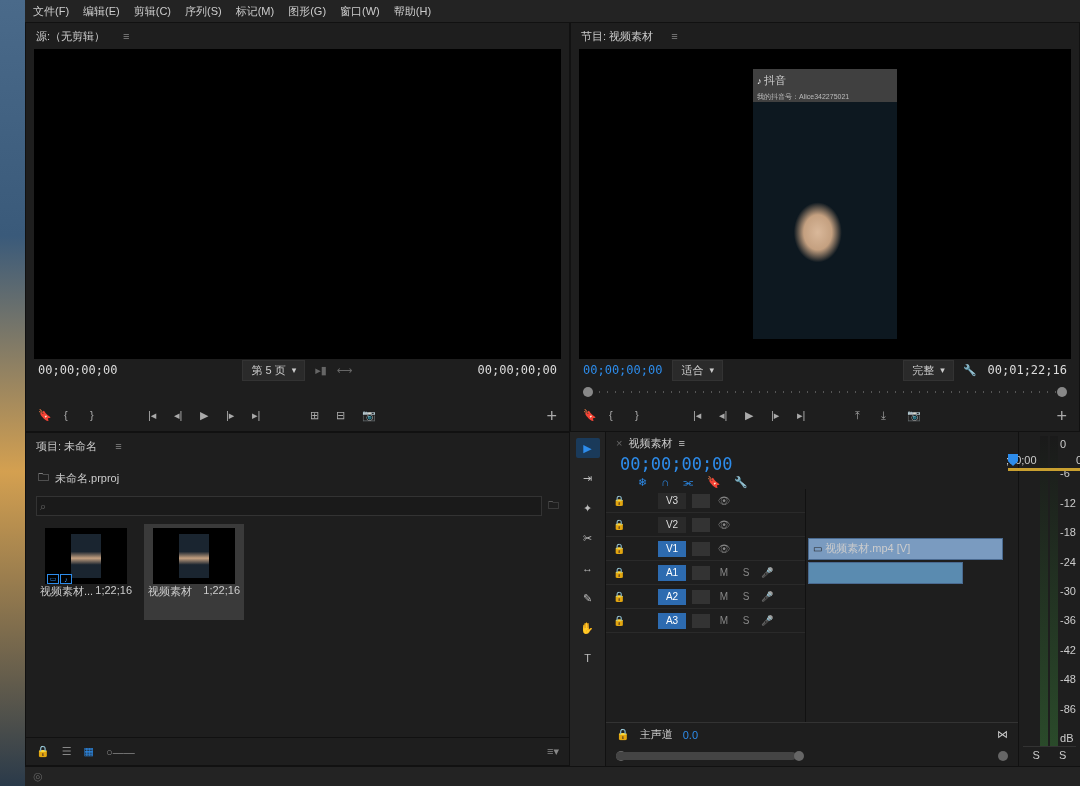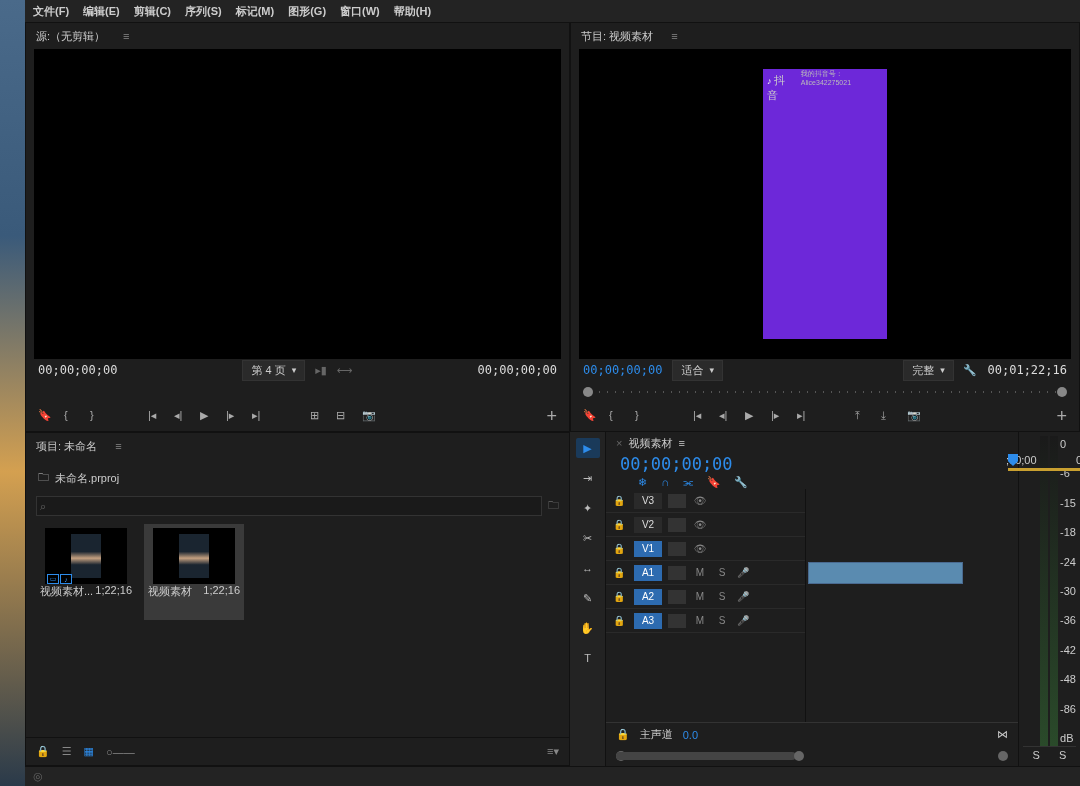--- a/index.html
+++ b/index.html
@@ -1,37 +1,37 @@
 <!DOCTYPE html>
 <html><head>
 <meta charset="utf-8">
 <style>
 * { margin: 0; padding: 0; box-sizing: border-box; font-family: "Microsoft YaHei", Arial, sans-serif; font-size: 11px; color: #ccc; }
 body { background: #1a1a1a; width: 1080px; height: 786px; overflow: hidden; display: flex; }
 .desktop-edge { width: 25px; height: 100%; background: linear-gradient(to bottom, #4a6a8a 0%, #3a5a7a 30%, #d4a050 60%, #2a3a4a 100%); }
 .app { flex: 1; height: 100%; display: flex; flex-direction: column; background: #232323; }
 
 
-.menubar { height: 22px; background: #232323; display: flex; align-items: center; padding: 0 8px; gap: 14px; color: #aaa; font-weight: bold; }
+.menubar { height: 22px; background: #232323; display: flex; align-items: center; padding: 0 8px; gap: 14px; color: #aaa; }
 .menubar span { cursor: default; }
 
 
 .workspaces { height: 34px; background: #232323; border-top: 1px solid #111; border-bottom: 1px solid #111; display: flex; align-items: center; padding: 0 12px; gap: 28px; }
 .ws-home { width: 24px; height: 24px; display: flex; align-items: center; justify-content: center; }
 .ws-tab { color: #999; padding: 4px 6px; }
 .ws-tab.active { color: #2d8ceb; }
 .ws-chev { margin-left: auto; color: #2d8ceb; }
 
 
 .main { flex: 1; display: grid; grid-template-columns: 545px 1fr; grid-template-rows: 410px 1fr; }
 .panel { background: #1e1e1e; border: 1px solid #111; display: flex; flex-direction: column; position: relative; }
 .panel-header { height: 26px; display: flex; align-items: center; padding: 0 10px; gap: 18px; color: #ccc; }
 .panel-header .menu-icon { color: #888; }
 .viewer { flex: 1; background: #000; display: flex; align-items: center; justify-content: center; margin: 0 8px; }
-.viewer .placeholder { width: 124px; height: 270px; background: #6d28d9; position: relative; display:flex; flex-direction:row; }
+.viewer .placeholder { width: 144px; height: 270px; background: #404040; position: relative; display:flex; flex-direction:column; }
 .placeholder .wm { font-size: 9px; color: #eee; padding: 4px; }
 .placeholder .wm2 { font-size: 7px; color: #bbb; padding: 0 4px; }
 .placeholder .face { flex:1; background: radial-gradient(ellipse 40px 50px at 45% 55%, #d9b89a 0%, #c4a080 35%, #0d1820 60%, #0d1820 100%); }
 .viewer-bar { height: 22px; display: flex; align-items: center; padding: 0 12px; gap: 10px; }
 .tc { color: #2d8ceb; font-family: monospace; font-size: 12px; }
 .tc-white { color: #ddd; font-family: monospace; font-size: 12px; }
 .sel { background: #2a2a2a; padding: 2px 8px; display: flex; align-items: center; gap: 6px; color: #aaa; border:1px solid #333;}
 .sel .chev { font-size: 9px; }
 .spacer { flex: 1; }
 .ruler { height: 20px; margin: 0 12px; position: relative; }
@@ -70,21 +70,21 @@
 .tl-icons .i { color:#2d8ceb; font-size:11px;}
 .tl-icons .i.grey{color:#888;}
 .tl-ruler { height:20px; margin-left:200px; position:relative; font-size:10px; color:#888;}
 .tl-ruler span { position:absolute; top:0;}
 .tl-ruler .yellowbar{position:absolute;top:14px;left:2px;width:195px;height:3px;background:#c9a030;}
 .tl-ruler .playhead{position:absolute;top:0;left:2px;width:10px;height:12px;background:#2d8ceb;clip-path:polygon(0 0,100% 0,100% 60%,50% 100%,0 60%);}
 .tl-body { flex:1; display:flex;}
 .track-headers { width:200px; border-right:1px solid #111;}
 .track-row { height:24px; display:flex; align-items:center; gap:6px; padding:0 6px; border-bottom:1px solid #2a2a2a;}
 .track-row .lock,.track-row .eye,.track-row .m,.track-row .s,.track-row .mic{width:16px;text-align:center;color:#888;font-size:10px;}
-.track-row .label{width:28px;height:16px;background:#2a2a2a;display:flex;align-items:center;justify-content:center;font-size:10px;color:#ddd;}
+.track-row .label{width:28px;height:16px;background:#2a2a2a;display:flex;align-items:center;justify-content:center;font-size:10px;color:#ddd;margin-left:24px;}
 .track-row .label.active{background:#2d6bb0;color:#fff;}
 .track-row .toggle{width:18px;height:14px;background:#333;}
 .track-content { flex:1; position:relative;}
 .clip { position:absolute; height:22px; background:#6a8bb0; border:1px solid #4a6a90; font-size:10px; padding:2px 4px; color:#222;}
 .clip.v { top:49px; left:2px; width:195px; background:#7a9bc0;}
 .clip.a2 { top:73px; left:2px; width:155px; height:22px; background:#5a8bb0;}
 .master-row{height:24px;display:flex;align-items:center;padding:0 10px;gap:10px;border-top:1px solid #333;}
 .master-row .val{color:#2d8ceb;}
 .tl-scroll{height:16px;position:relative;margin:2px 10px;}
 .tl-scroll .bar{position:absolute;left:0;width:180px;height:8px;top:4px;background:#444;border-radius:4px;}
@@ -122,21 +122,21 @@
     <div class="panel">
       <div class="panel-header">
         <span>源:（无剪辑）</span>
         <span class="menu-icon">≡</span>
       </div>
       <div class="viewer"></div>
       <div class="viewer-bar">
         <span class="tc-white">00;00;00;00</span>
         <div class="spacer"></div>
         <span class="sel">
-            <span>第 4 页</span>
+            <span>第 5 页</span>
             <span class="chev">▾</span>
           </span>
         <span style="color:#666">▸▮</span>
         <span style="color:#666">⟷</span>
         <div class="spacer"></div>
         <span class="tc-white">00;00;00;00</span>
       </div>
       <div class="ruler"></div>
       <div class="transport">
         <span class="ico">🔖</span>
@@ -331,20 +331,21 @@
             <div class="track-row">
                 <span class="lock">🔒</span>
                 <span class="label active">A3</span>
                 <span class="toggle"></span>
                 <span class="m">M</span>
                 <span class="s">S</span>
                 <span class="mic">🎤</span>
               </div>
           </div>
           <div class="track-content">
+            <div class="clip v">▭ <span>视频素材.mp4 [V]</span></div>
             <div class="clip a2"></div>
           </div>
         </div>
         <div class="master-row">
           <span>🔒</span>
             <span>主声道</span>
           <span class="val">0.0</span>
           <div class="spacer"></div>
             <span>⋈</span>
         </div>
@@ -356,21 +357,21 @@
         </div>
       </div>
 
       <div class="meters">
         <div class="meter-scale">
           <div class="meter-bars"></div>
             <div class="meter-bars"></div>
           <div class="meter-labels">
             <span>0</span>
               <span>-6</span>
-            <span>-15</span>
+            <span>-12</span>
               <span>-18</span>
             <span>-24</span>
               <span>-30</span>
             <span>-36</span>
               <span>-42</span>
             <span>-48</span>
               <span>-86</span>
             <span>dB</span>
           </div>
         </div>

